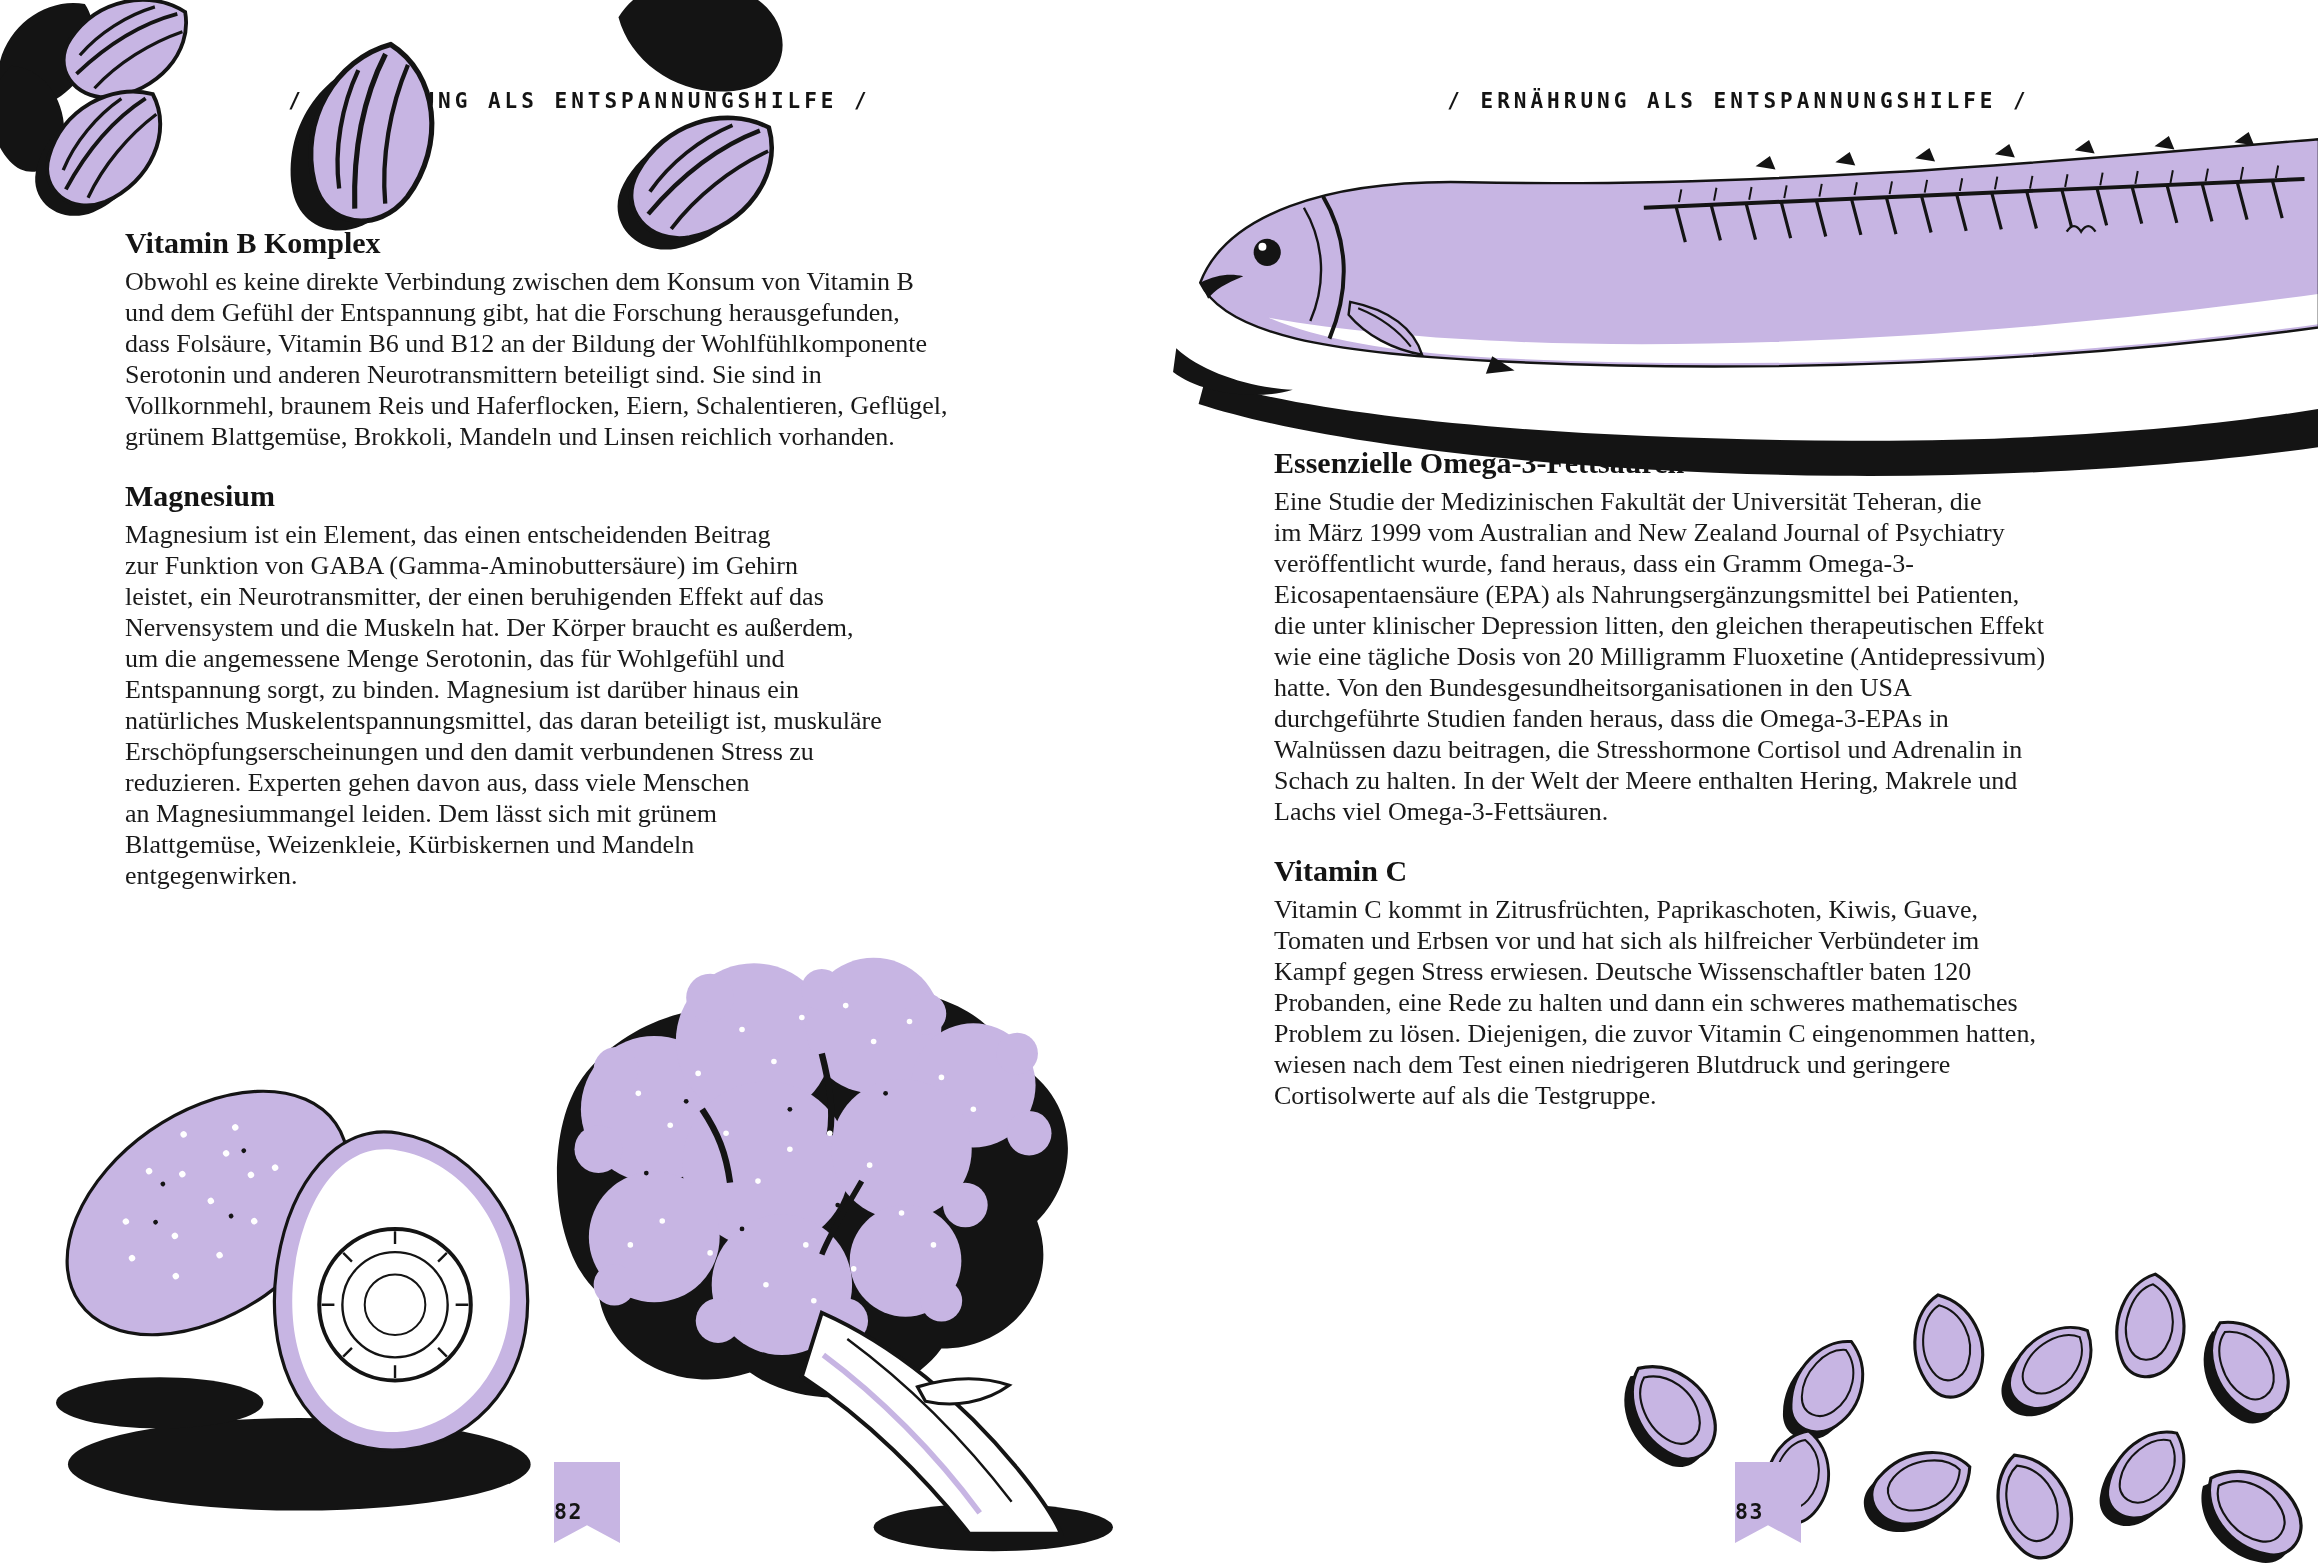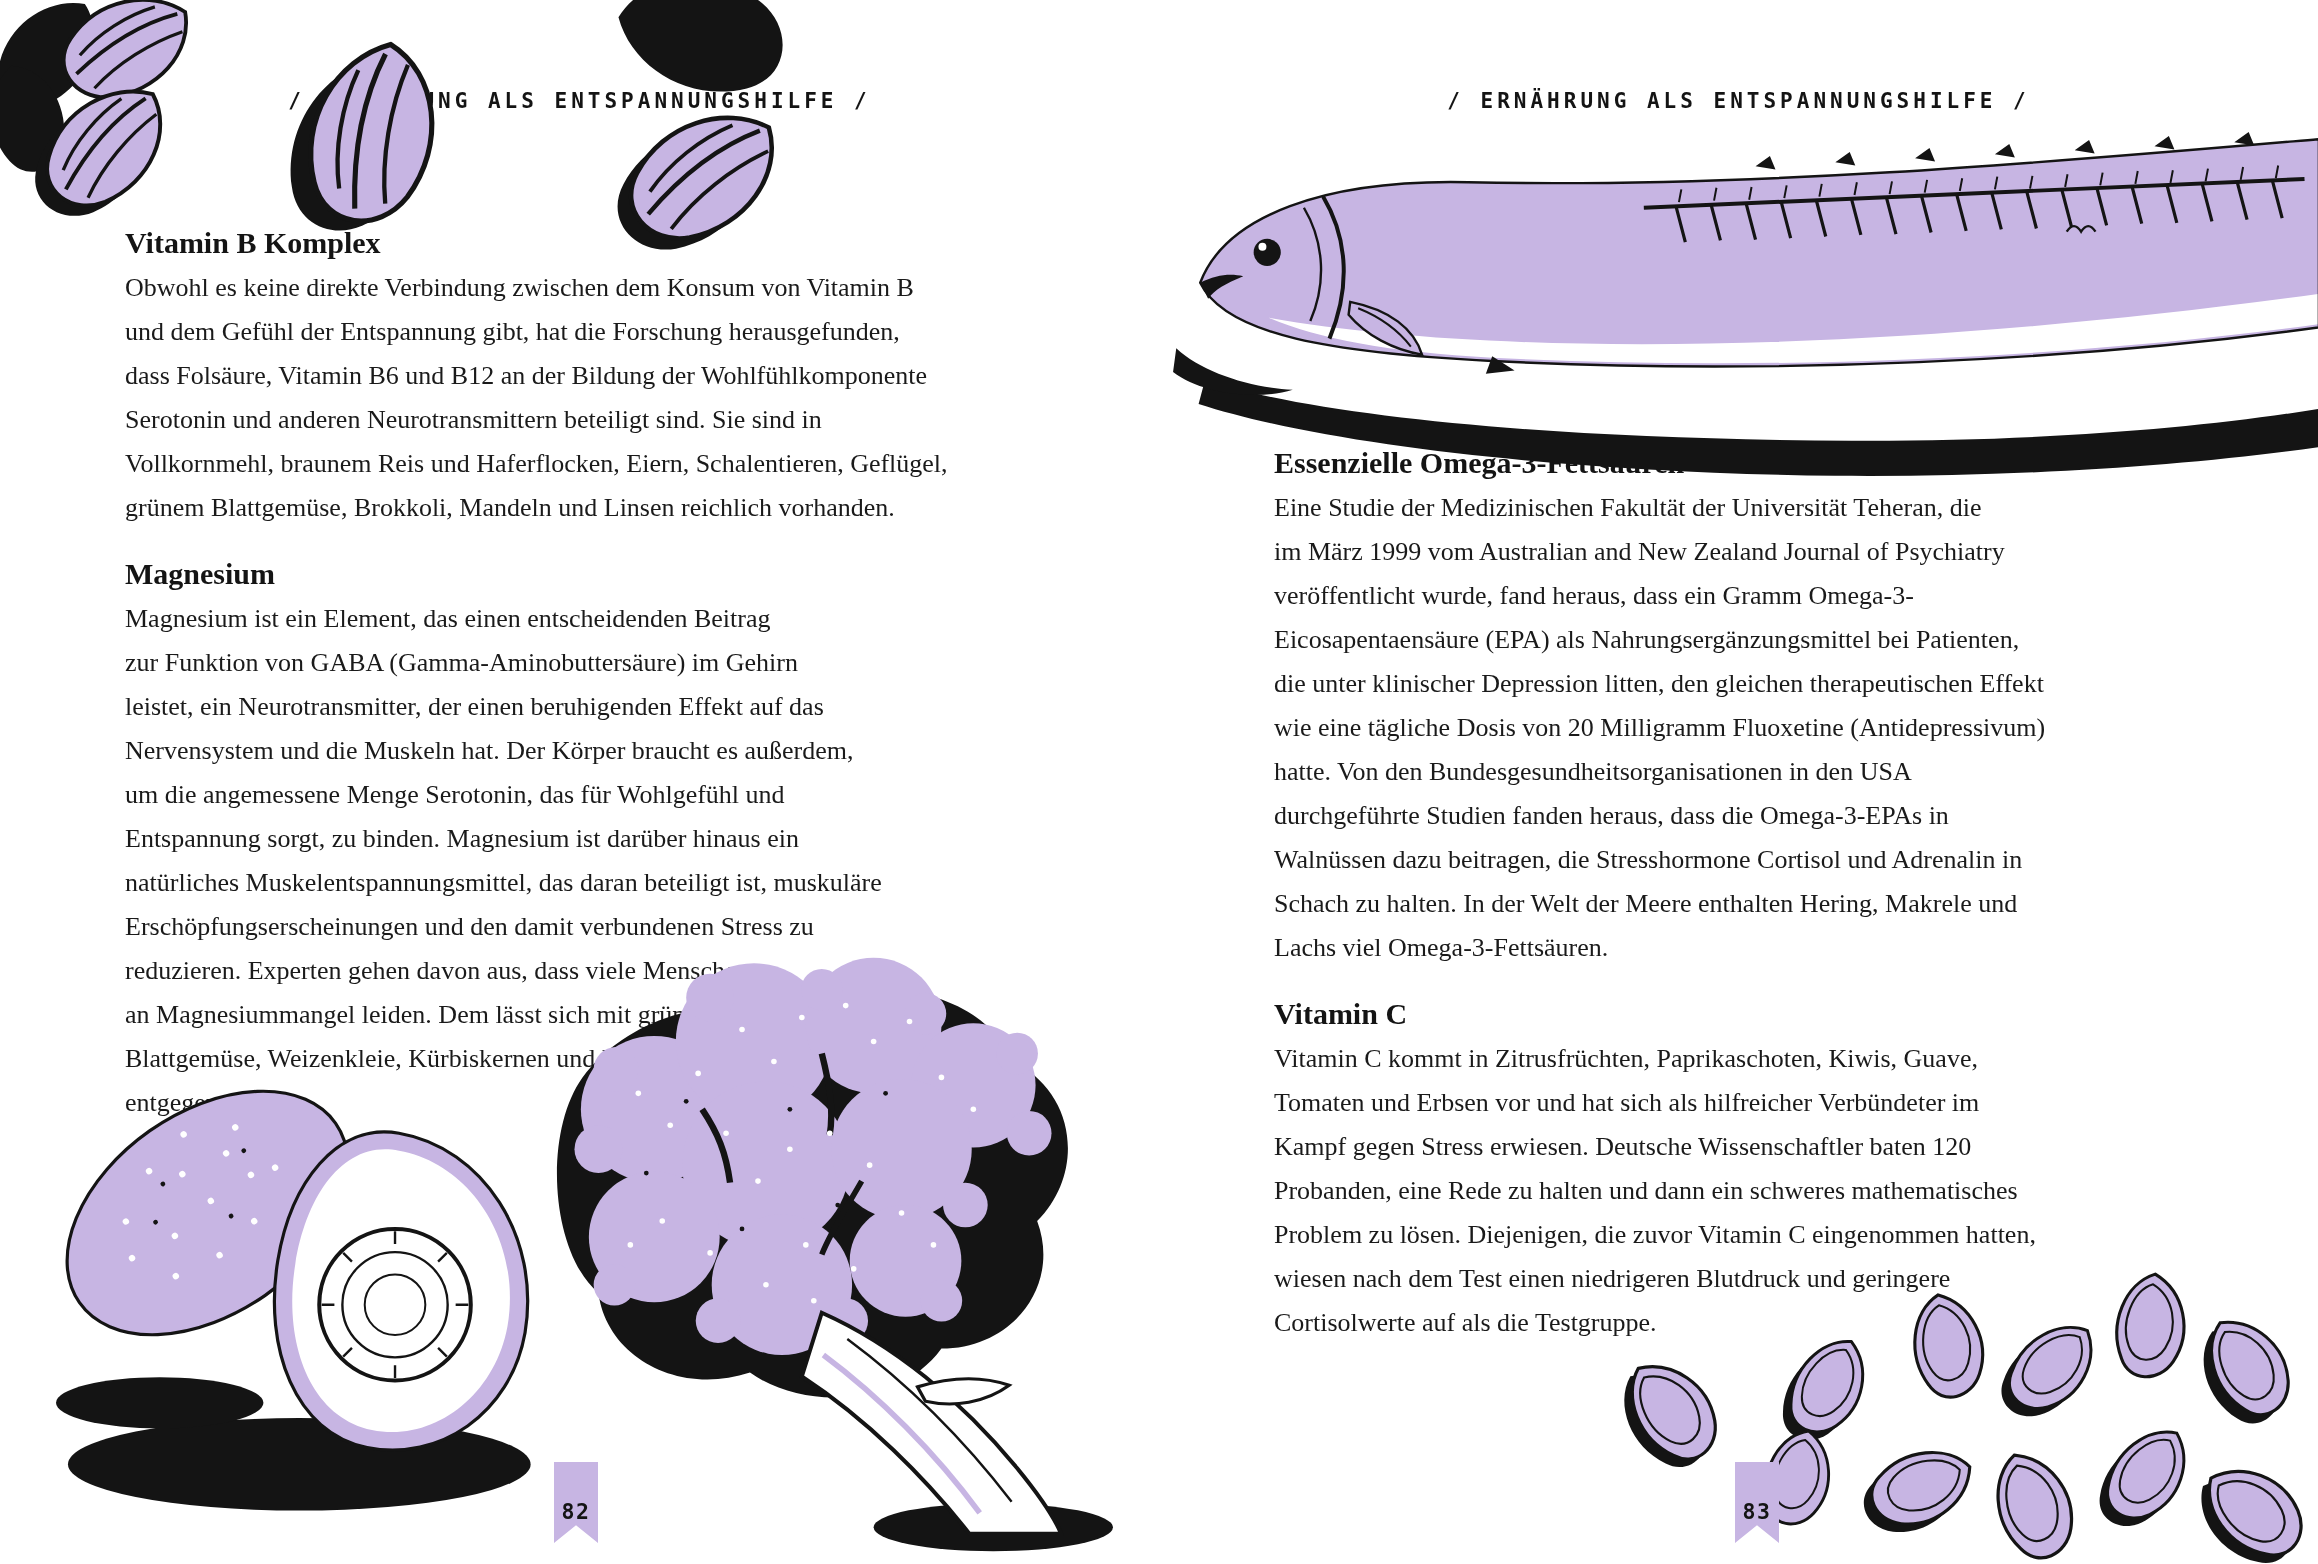--- a/index.html
+++ b/index.html
@@ -34,29 +34,29 @@
   .content.right{left:1274px;top:444px;}
   .section{margin:0 0 25.5px 0;}
   .section h3{
     margin:0 0 4.8px 0;
     font-family:"Liberation Serif", serif;
     font-weight:700;font-size:30px;line-height:37px;
     color:var(--ink);
   }
   .body{
     margin:0;
-    font-size:26px;line-height:44px;
+    font-size:26px;line-height:31px;
     white-space:pre-line;
   }
   .it{}
   .tab{
-    position:absolute;top:1462px;width:44px;height:81px;
+    position:absolute;top:1462px;width:66px;height:81px;
     background:var(--accent);
     clip-path:polygon(0 0,100% 0,100% 100%,50% 78%,0 100%);
-    text-align:center;padding-top:37px;
+    text-align:left;padding-top:37px;
     font-family:"DejaVu Sans Mono", monospace;
     font-weight:700;font-size:21.5px;letter-spacing:1.6px;
     color:var(--ink);
   }
   .tab.left{left:554px;}
   .tab.right{left:1715px;margin-left:20px;}
   .illo{position:absolute;overflow:visible;}
   .lav{fill:var(--accent);}
   .ink{fill:var(--ink);}
   .inkline{stroke:var(--ink);}

